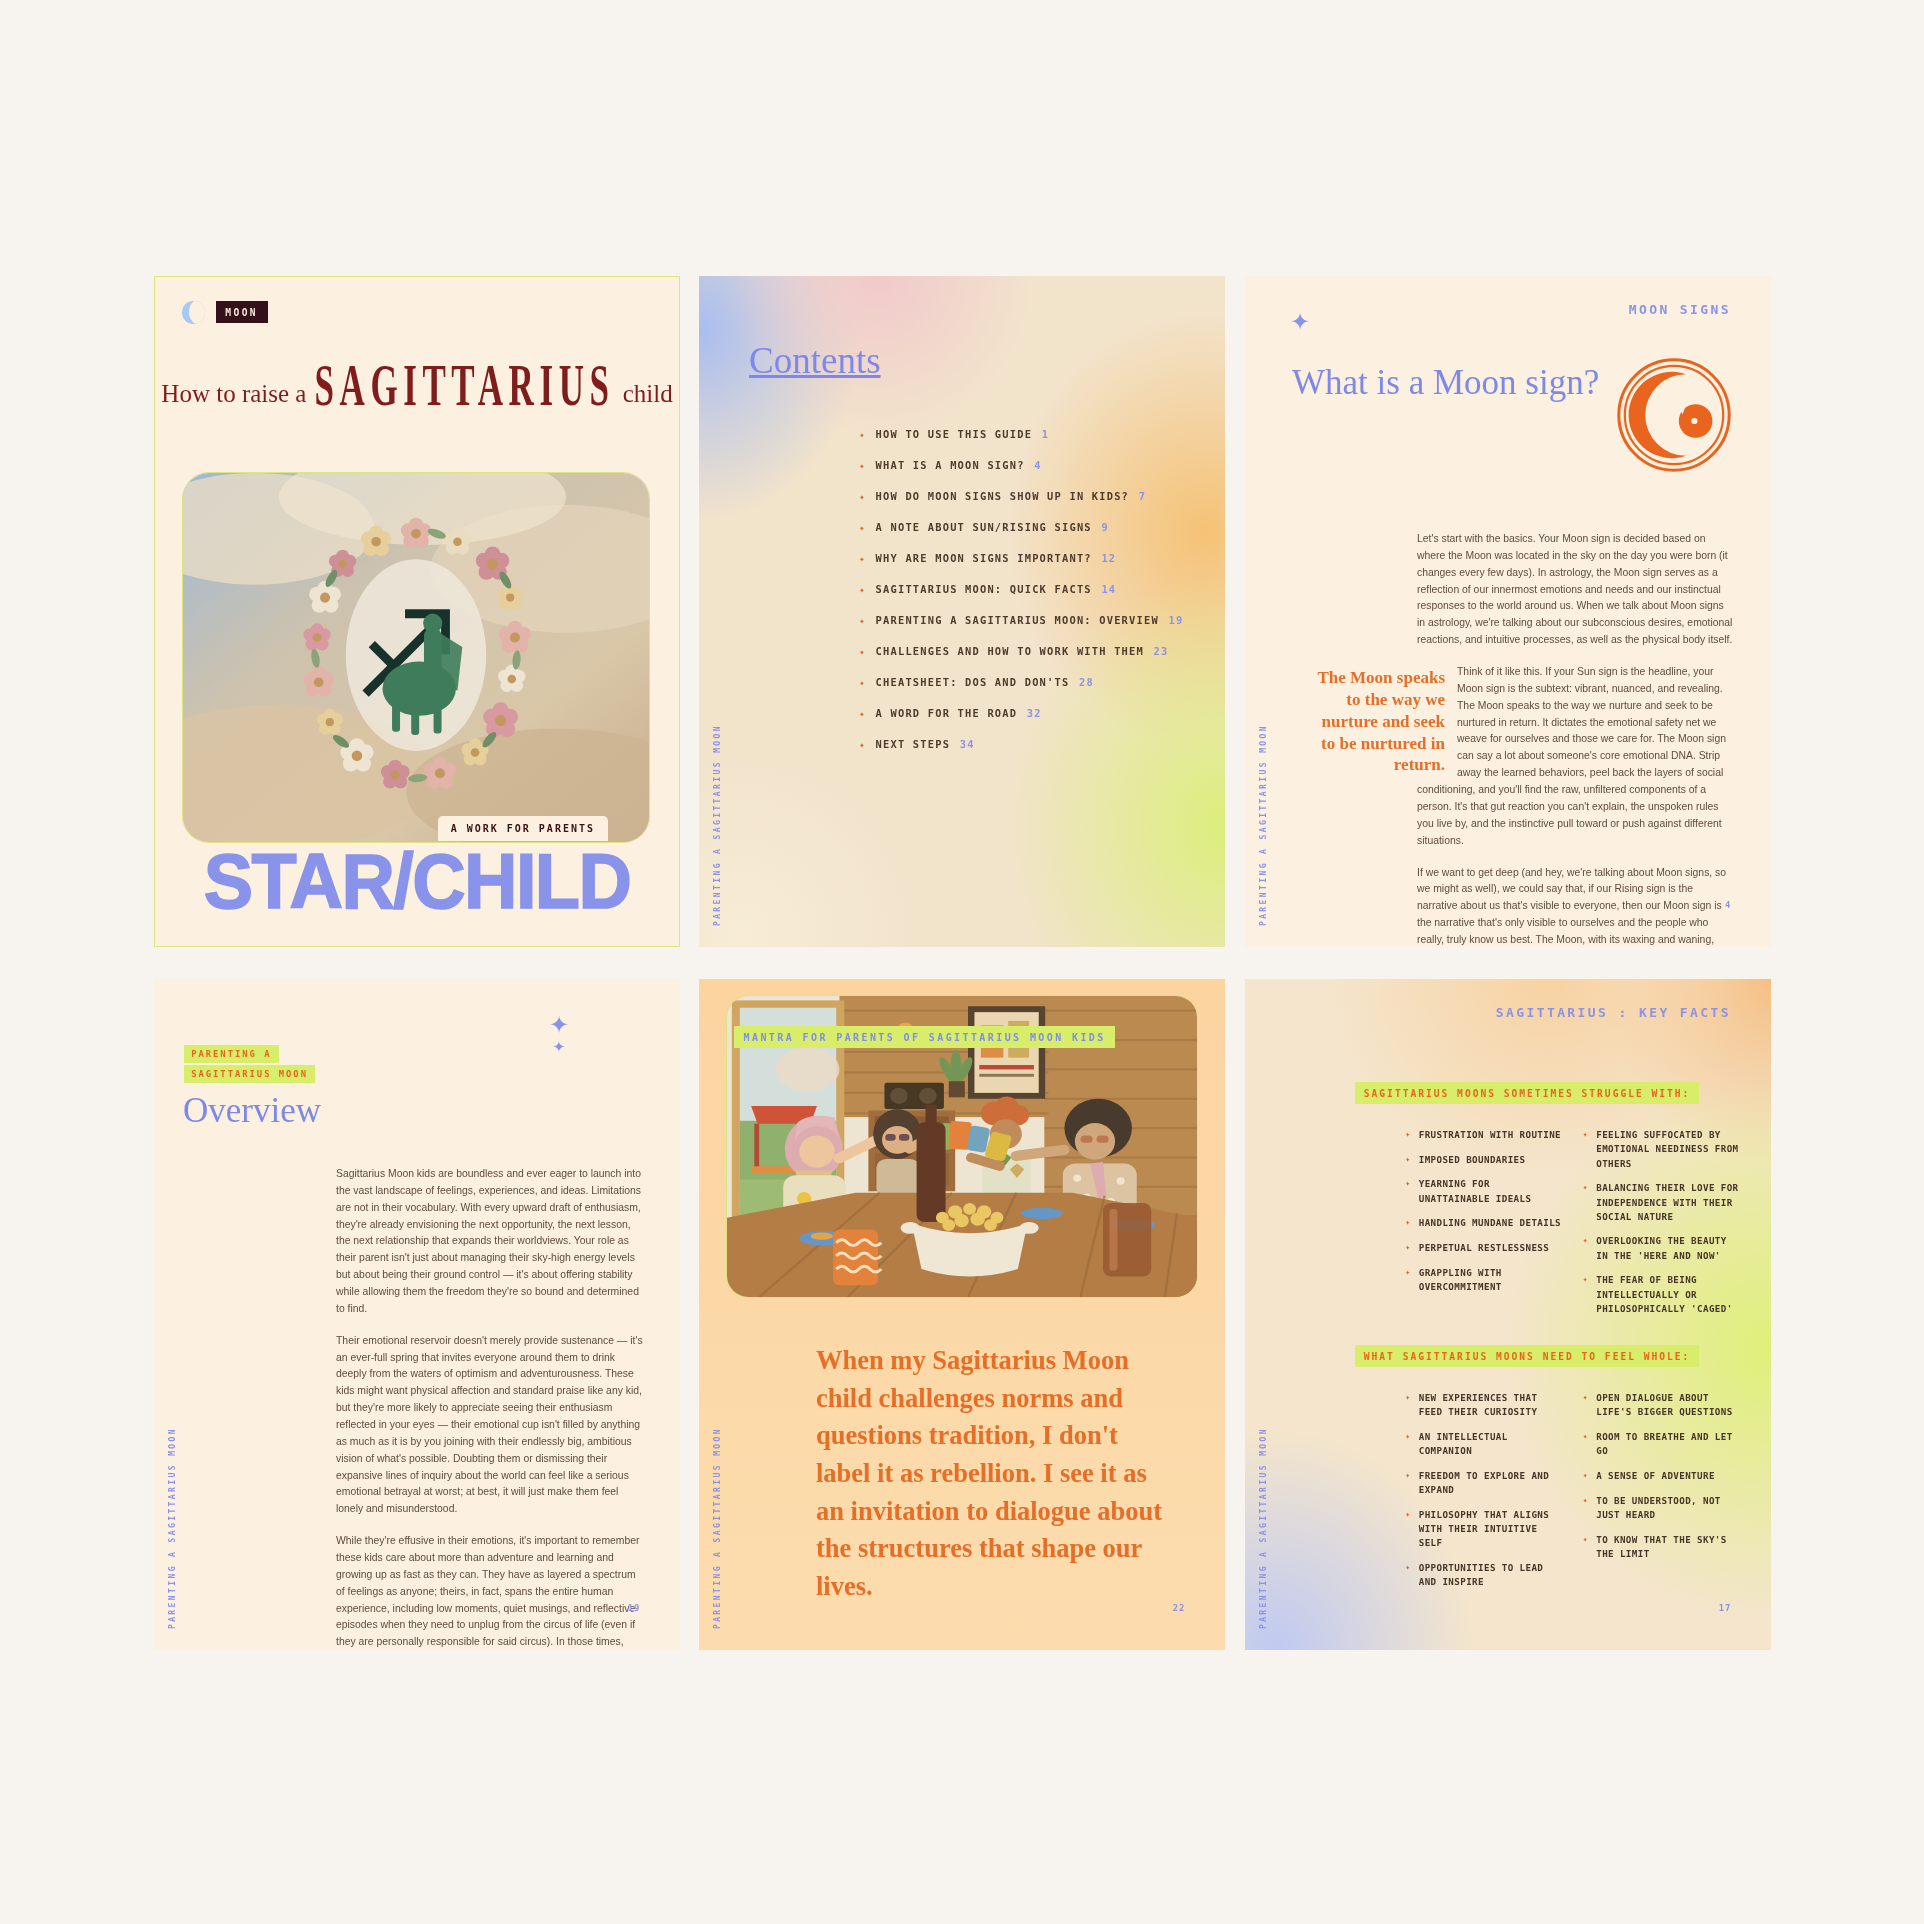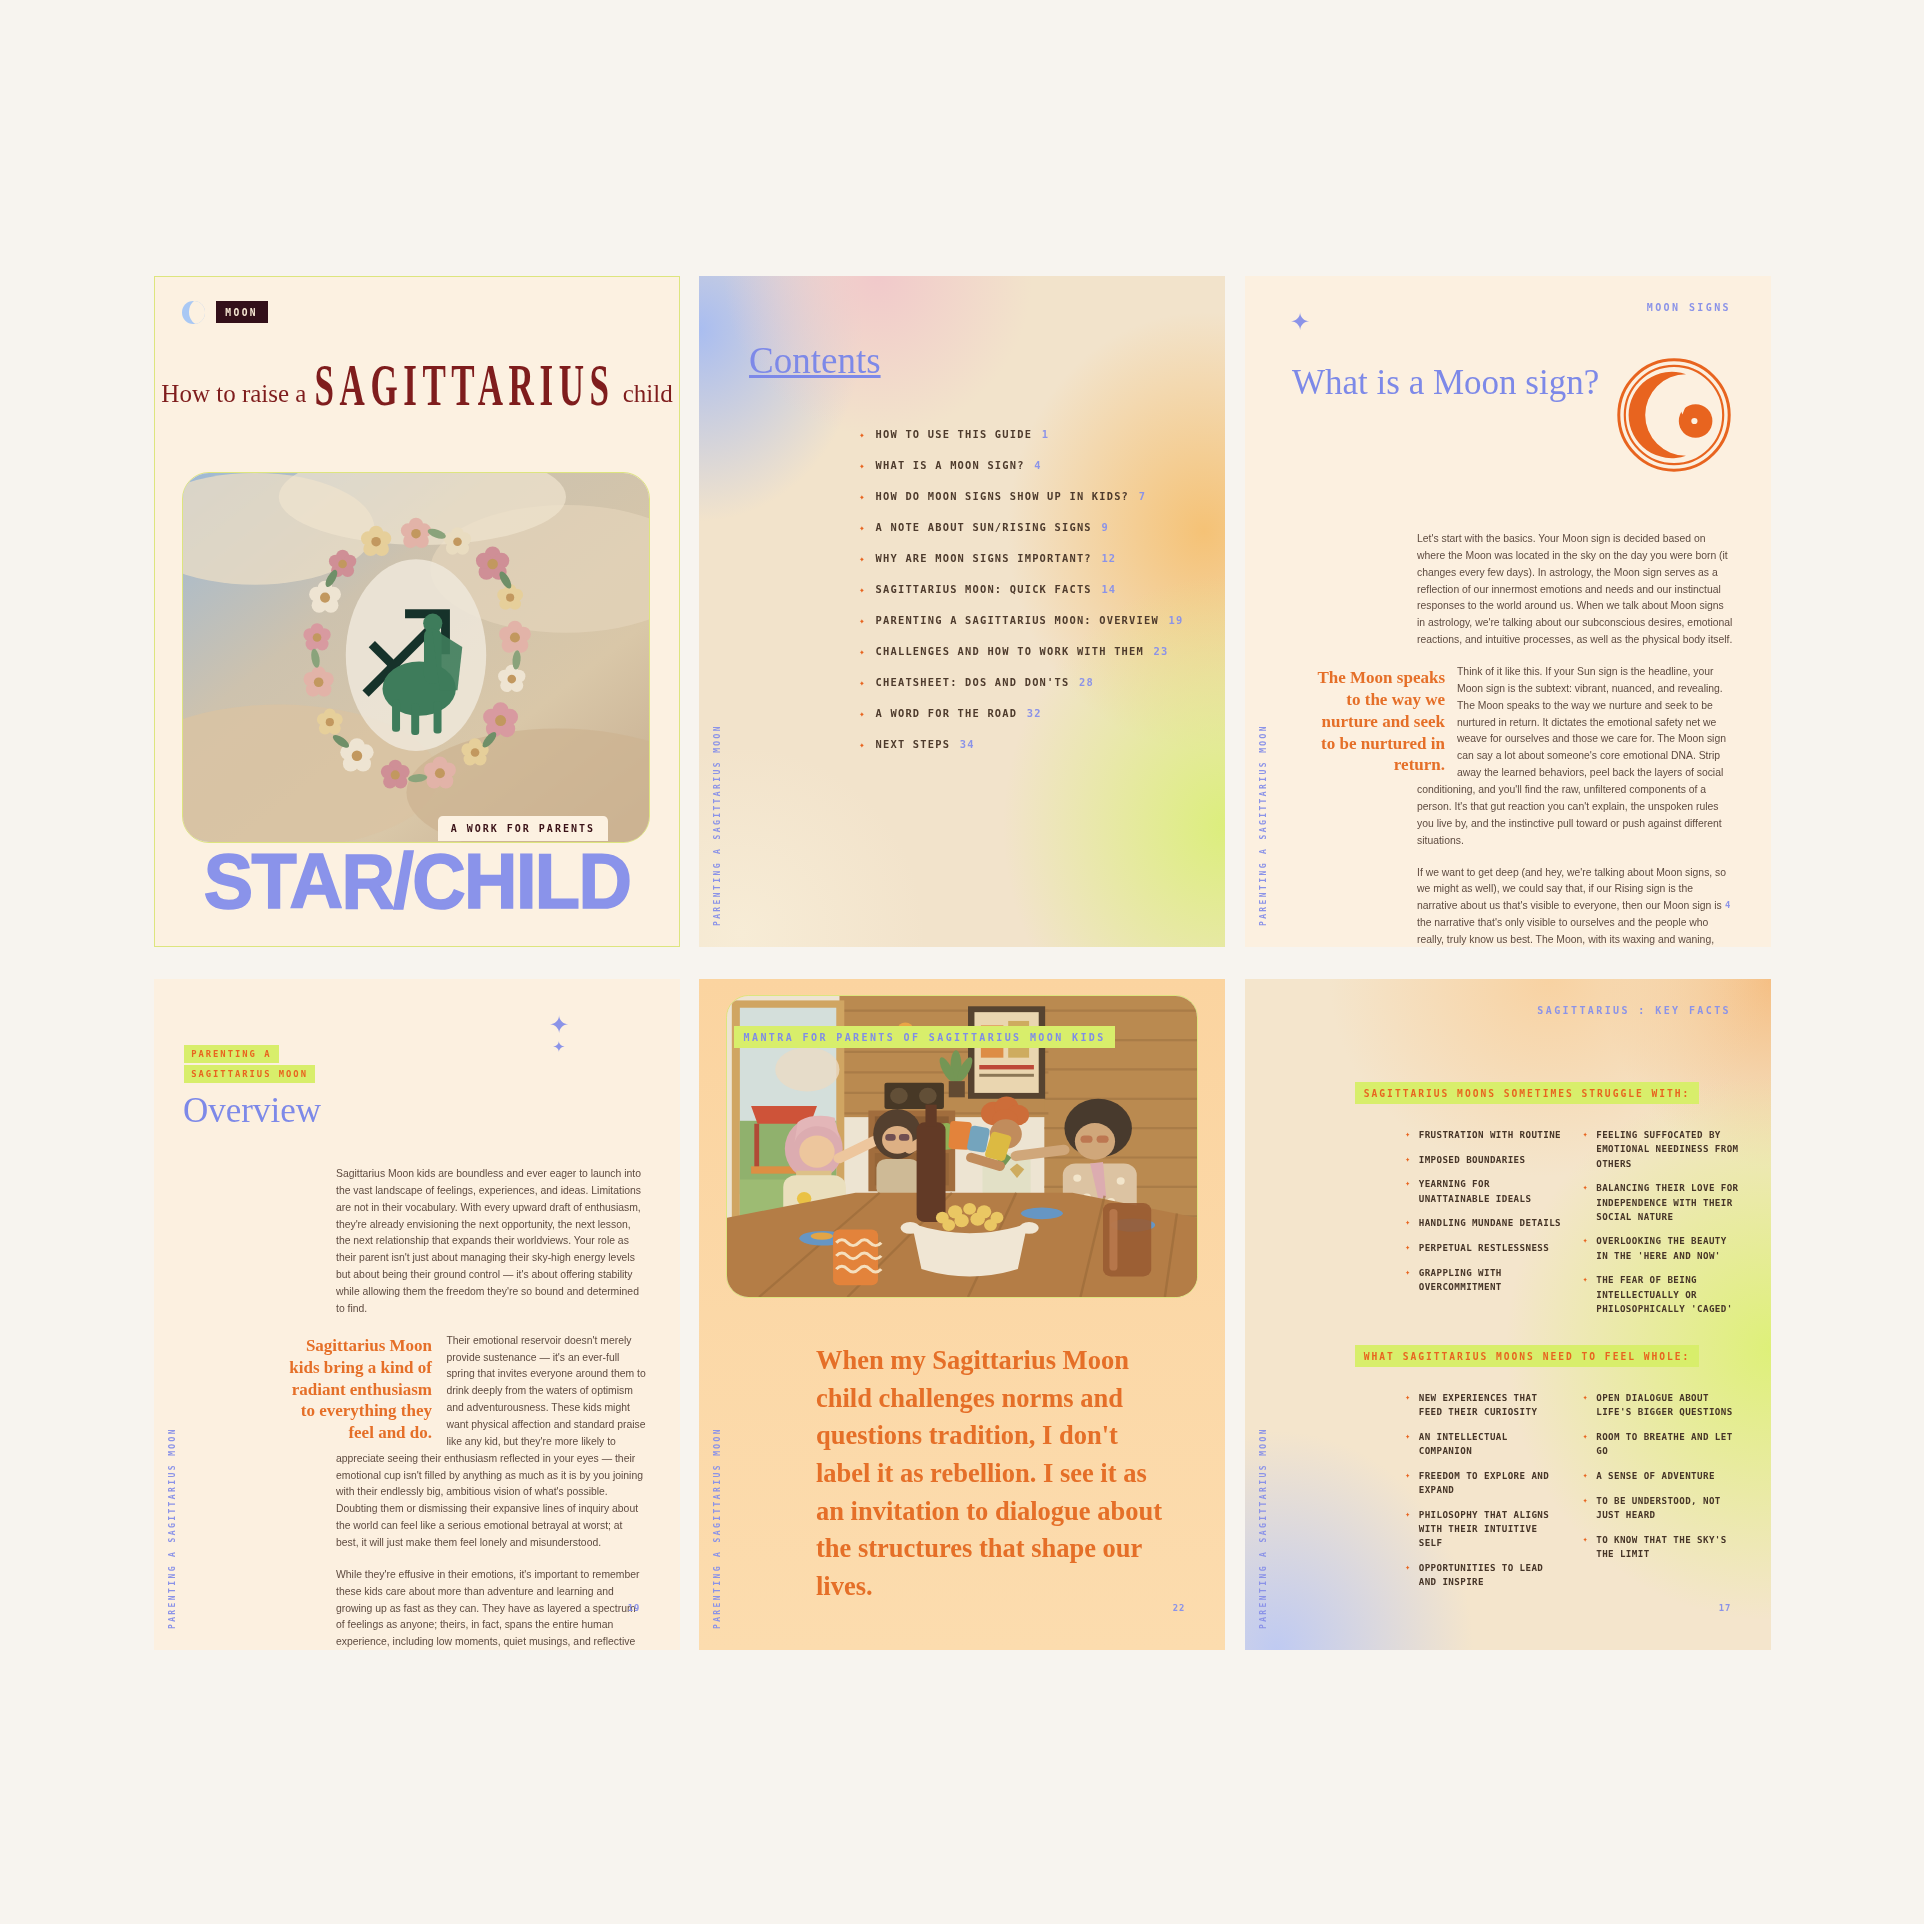--- a/index.html
+++ b/index.html
@@ -29,21 +29,21 @@
     font-size:8px;letter-spacing:2.4px;color:#8b93e8;font-weight:bold;
   }
   .page-num{
     position:absolute;right:40px;bottom:37px;
     font-family:"DejaVu Sans Mono",monospace;
     font-size:8.8px;letter-spacing:0.8px;color:#8b93e8;font-weight:bold;
   }
   .eyebrow{
     position:absolute;top:26px;right:40px;
     font-family:"DejaVu Sans Mono",monospace;
-    font-size:10px;letter-spacing:2.4px;color:#8b93e8;font-weight:bold;padding-left:26px;
+    font-size:13px;letter-spacing:2.4px;color:#8b93e8;font-weight:bold;padding-left:26px;
   }
   .sparkle{color:#8b93e8;font-size:24px;line-height:1;}
   .hl-tag{
     display:inline-block;background:#d8ee6b;color:#e8641f;
     font-family:"DejaVu Sans Mono",monospace;font-weight:bold;
     font-size:9.6px;letter-spacing:2px;padding:5.6px 8.8px;
   }
   .diamond{color:#e8641f;font-size:9.6px;flex:0 0 auto;line-height:inherit;}
   .body-text{font-size:10.4px;line-height:1.62;color:#5e4b40;}
   .body-text p{margin:0 0 15.2px 0;}
@@ -345,21 +345,20 @@
       <span class="sparkle s2">✦</span>
     </div>
     <div class="ov-label">
       <span class="hl-tag">PARENTING A</span>
       <span class="hl-tag">SAGITTARIUS MOON</span>
     </div>
     <h1 class="ov-title serif" style="margin:0;font-weight:normal;">Overview</h1>
     <div class="ov-body body-text">
       <p>Sagittarius Moon kids are boundless and ever eager to launch into the vast landscape of feelings, experiences, and ideas. Limitations are not in their vocabulary. With every upward draft of enthusiasm, they're already envisioning the next opportunity, the next lesson, the next relationship that expands their worldviews. Your role as their parent isn't just about managing their sky-high energy levels but about being their ground control — it's about offering stability while allowing them the freedom they're so bound and determined to find.</p>
       <div>
-        <div class="pullquote ov-quote">Sagittarius Moon kids bring a kind of radiant enthusiasm to everything they feel and do.</div>
         <p>Their emotional reservoir doesn't merely provide sustenance — it's an ever-full spring that invites everyone around them to drink deeply from the waters of optimism and adventurousness. These kids might want physical affection and standard praise like any kid, but they're more likely to appreciate seeing their enthusiasm reflected in your eyes — their emotional cup isn't filled by anything as much as it is by you joining with their endlessly big, ambitious vision of what's possible. Doubting them or dismissing their expansive lines of inquiry about the world can feel like a serious emotional betrayal at worst; at best, it will just make them feel lonely and misunderstood.</p>
       </div>
       <p style="clear:both;">While they're effusive in their emotions, it's important to remember these kids care about more than adventure and learning and growing up as fast as they can. They have as layered a spectrum of feelings as anyone; theirs, in fact, spans the entire human experience, including low moments, quiet musings, and reflective episodes when they need to unplug from the circus of life (even if they are personally responsible for said circus). In those times, you'll see the budding wisdom that underlies their usually buoyant spirit.</p>
     </div>
     <div class="page-num">19</div>
     <div class="sidebar-vert">PARENTING A SAGITTARIUS MOON</div>
   </section>
 
   <section class="page p5">
     <div class="photo">

